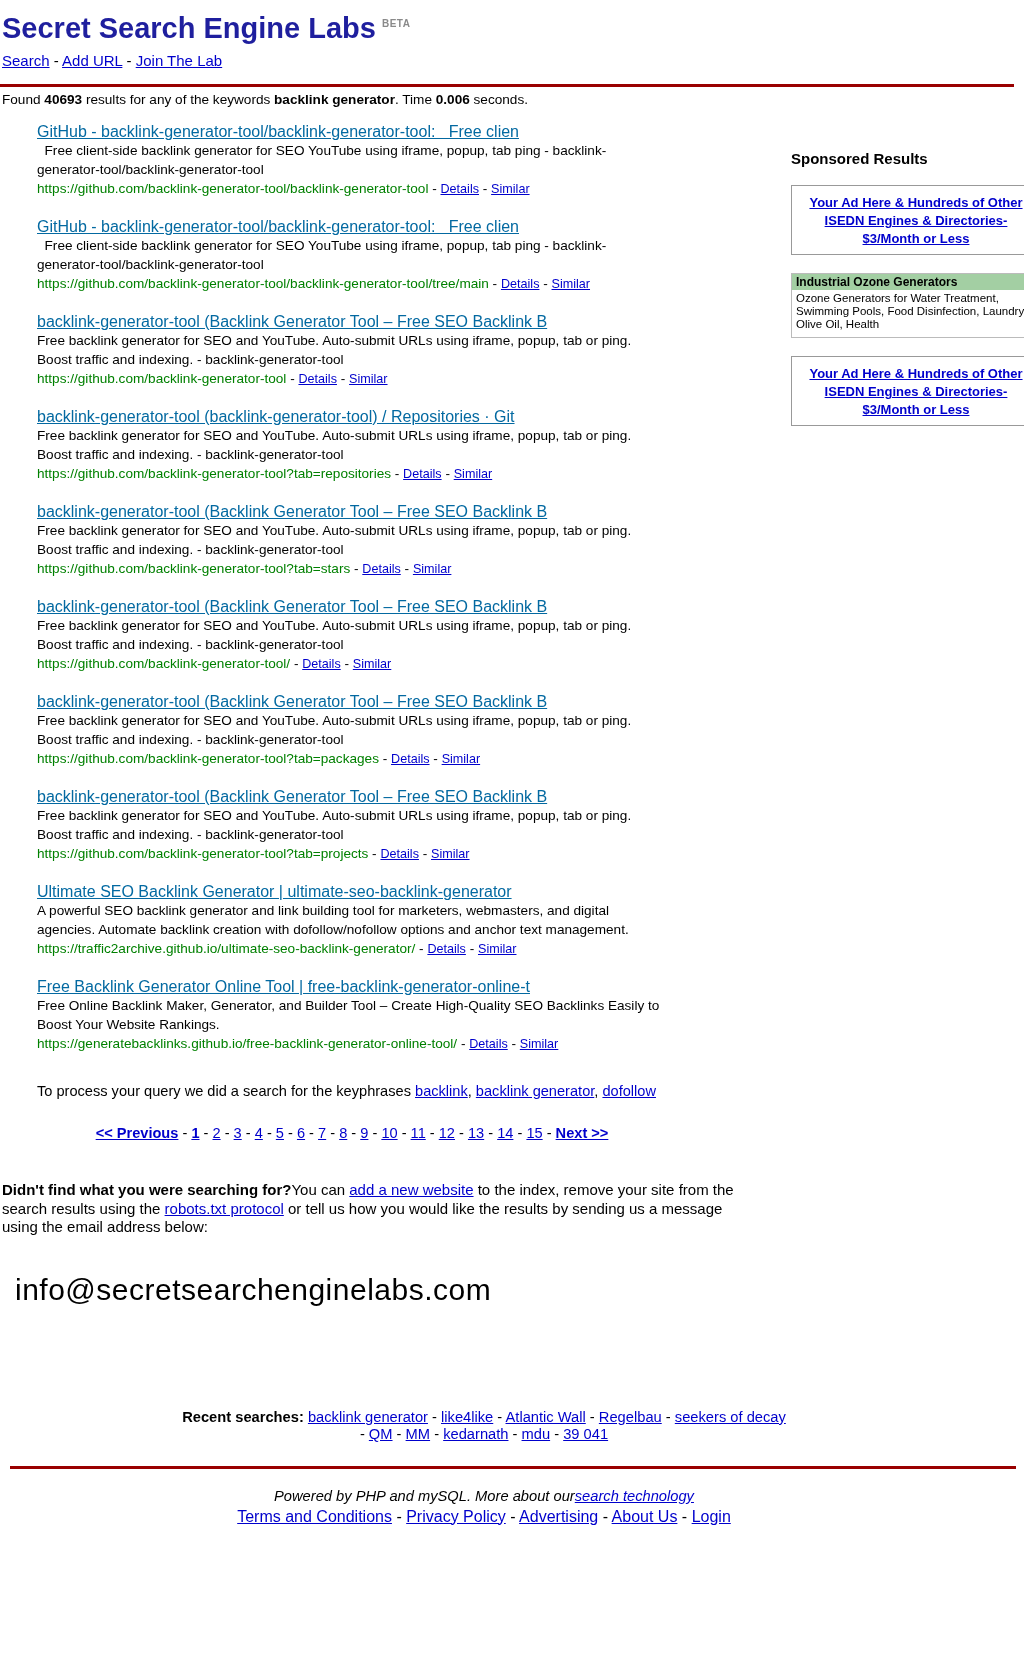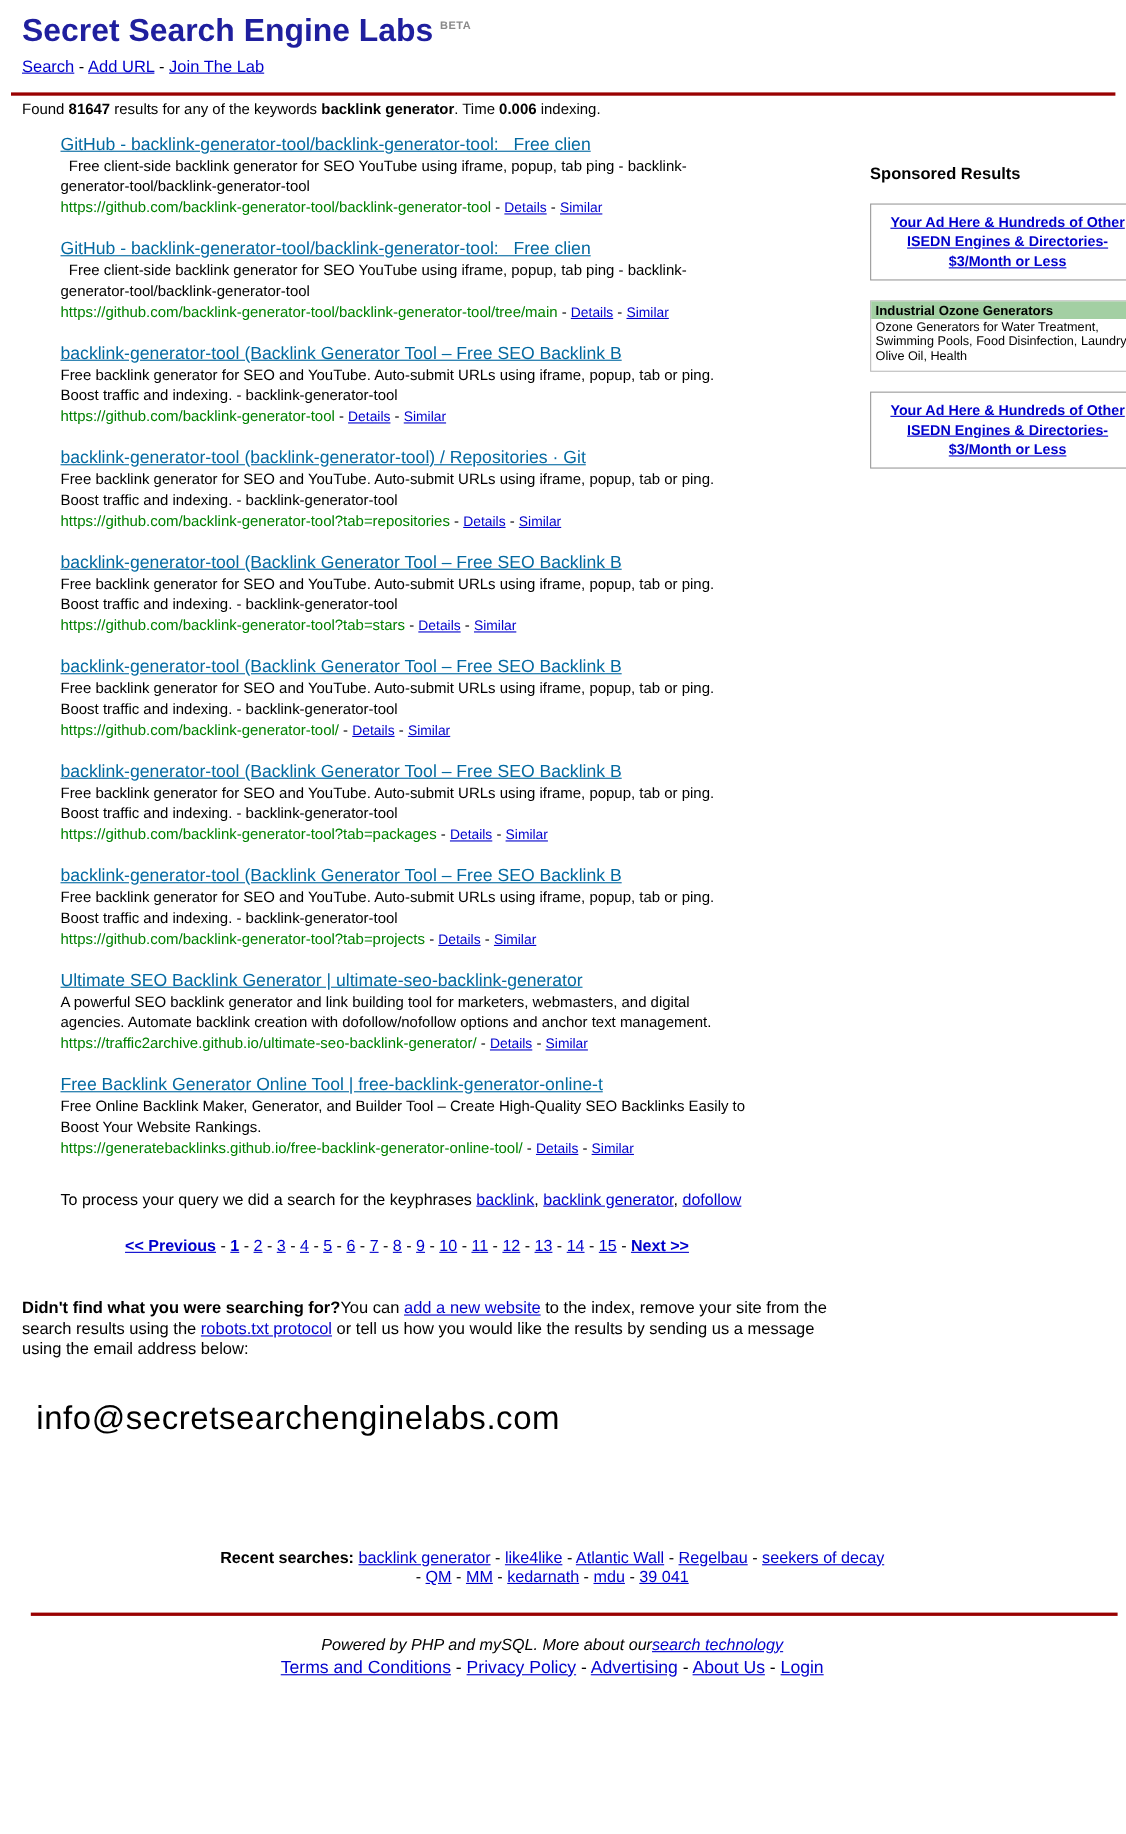--- a/index.html
+++ b/index.html
@@ -4,21 +4,21 @@
 <style>
   * { box-sizing: border-box; }
   html,body { margin:0; padding:0; }
   body {
     width:1024px; height:1667px; overflow:hidden; position:relative;
     background:#ffffff; color:#000;
     font-family:"Liberation Sans", sans-serif;
   }
   a { color:#0000cc; text-decoration:underline; cursor:pointer; }
 
-  .page { padding:12px 0 0 20px; }
+  .page { padding:12px 0 0 2px; }
 
   
   h1.site-title { margin:0; font-size:29px; font-weight:bold; color:#1f1f9e; }
   .beta { font-size:10px; color:#8a8a8a; font-weight:bold; vertical-align:super; margin-left:6px; letter-spacing:0.5px; }
   .nav { margin-top:7px; font-size:15px; }
   .nav .sep { color:#000; }
   .searchbar { margin-top:9px; }
   .search-input {
     width:438px; height:22px; font-size:15px; padding:1px 4px;
     border:1px solid #4a4a4a; border-top-color:#2e2e2e; background:#fff;
@@ -79,21 +79,21 @@
 
 <div class="page">
 
   <h1 class="site-title"><span>Secret Search Engine Labs</span><span class="beta">BETA</span></h1>
 
   <div class="nav"><a>Search</a><span class="sep"> - </span><a>Add URL</a><span class="sep"> - </span><a>Join The Lab</a></div>
 
 
   <hr class="redline">
 
-  <div class="stats"><span>Found </span><b>81647</b><span> results for any of the keywords </span><b>backlink generator</b><span>. Time </span><b>0.006</b><span> indexing.</span></div>
+  <div class="stats"><span>Found </span><b>40693</b><span> results for any of the keywords </span><b>backlink generator</b><span>. Time </span><b>0.006</b><span> seconds.</span></div>
 
   <div class="results">
       <div class="result"><a class="result-title">GitHub - backlink-generator-tool/backlink-generator-tool:   Free clien</a><div class="result-desc">  Free client-side backlink generator for SEO YouTube using iframe, popup, tab ping - backlink-generator-tool/backlink-generator-tool</div><div class="result-urlline"><span class="result-url">https://github.com/backlink-generator-tool/backlink-generator-tool</span><span class="sep"> - </span><a class="mini">Details</a><span class="sep"> - </span><a class="mini">Similar</a></div></div>
       <div class="result"><a class="result-title">GitHub - backlink-generator-tool/backlink-generator-tool:   Free clien</a><div class="result-desc">  Free client-side backlink generator for SEO YouTube using iframe, popup, tab ping - backlink-generator-tool/backlink-generator-tool</div><div class="result-urlline"><span class="result-url">https://github.com/backlink-generator-tool/backlink-generator-tool/tree/main</span><span class="sep"> - </span><a class="mini">Details</a><span class="sep"> - </span><a class="mini">Similar</a></div></div>
       <div class="result"><a class="result-title">backlink-generator-tool (Backlink Generator Tool – Free SEO Backlink B</a><div class="result-desc">Free backlink generator for SEO and YouTube. Auto-submit URLs using iframe, popup, tab or ping. Boost traffic and indexing. - backlink-generator-tool</div><div class="result-urlline"><span class="result-url">https://github.com/backlink-generator-tool</span><span class="sep"> - </span><a class="mini">Details</a><span class="sep"> - </span><a class="mini">Similar</a></div></div>
       <div class="result"><a class="result-title">backlink-generator-tool (backlink-generator-tool) / Repositories · Git</a><div class="result-desc">Free backlink generator for SEO and YouTube. Auto-submit URLs using iframe, popup, tab or ping. Boost traffic and indexing. - backlink-generator-tool</div><div class="result-urlline"><span class="result-url">https://github.com/backlink-generator-tool?tab=repositories</span><span class="sep"> - </span><a class="mini">Details</a><span class="sep"> - </span><a class="mini">Similar</a></div></div>
       <div class="result"><a class="result-title">backlink-generator-tool (Backlink Generator Tool – Free SEO Backlink B</a><div class="result-desc">Free backlink generator for SEO and YouTube. Auto-submit URLs using iframe, popup, tab or ping. Boost traffic and indexing. - backlink-generator-tool</div><div class="result-urlline"><span class="result-url">https://github.com/backlink-generator-tool?tab=stars</span><span class="sep"> - </span><a class="mini">Details</a><span class="sep"> - </span><a class="mini">Similar</a></div></div>
       <div class="result"><a class="result-title">backlink-generator-tool (Backlink Generator Tool – Free SEO Backlink B</a><div class="result-desc">Free backlink generator for SEO and YouTube. Auto-submit URLs using iframe, popup, tab or ping. Boost traffic and indexing. - backlink-generator-tool</div><div class="result-urlline"><span class="result-url">https://github.com/backlink-generator-tool/</span><span class="sep"> - </span><a class="mini">Details</a><span class="sep"> - </span><a class="mini">Similar</a></div></div>
       <div class="result"><a class="result-title">backlink-generator-tool (Backlink Generator Tool – Free SEO Backlink B</a><div class="result-desc">Free backlink generator for SEO and YouTube. Auto-submit URLs using iframe, popup, tab or ping. Boost traffic and indexing. - backlink-generator-tool</div><div class="result-urlline"><span class="result-url">https://github.com/backlink-generator-tool?tab=packages</span><span class="sep"> - </span><a class="mini">Details</a><span class="sep"> - </span><a class="mini">Similar</a></div></div>
       <div class="result"><a class="result-title">backlink-generator-tool (Backlink Generator Tool – Free SEO Backlink B</a><div class="result-desc">Free backlink generator for SEO and YouTube. Auto-submit URLs using iframe, popup, tab or ping. Boost traffic and indexing. - backlink-generator-tool</div><div class="result-urlline"><span class="result-url">https://github.com/backlink-generator-tool?tab=projects</span><span class="sep"> - </span><a class="mini">Details</a><span class="sep"> - </span><a class="mini">Similar</a></div></div>

